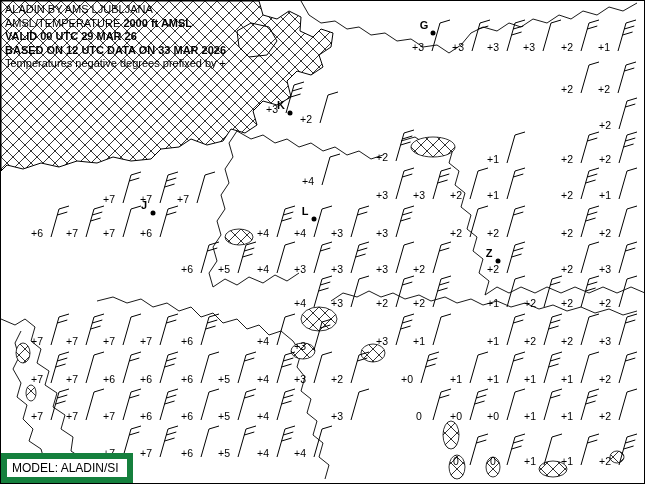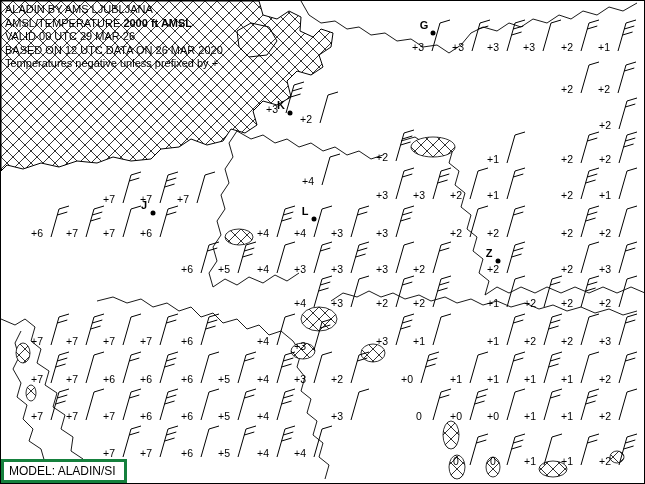--- a/index.html
+++ b/index.html
@@ -1,23 +1,23 @@
 <!DOCTYPE html>
 <html><head>
 <meta charset="utf-8">
 <style>
   html,body{margin:0;padding:0;background:#fff;}
   body{font-family:"Liberation Sans",sans-serif;}
   #root{position:relative;width:645px;height:484px;overflow:hidden;background:#fff;border:1px solid #000;box-sizing:border-box;}
   #mapsvg{position:absolute;left:0;top:0;width:645px;height:484px;}
   .hdr{position:absolute;left:4px;top:2px;z-index:12;line-height:13.5px;}
   .hdr div{font-size:11px;color:#000;white-space:nowrap;}
-  .hdr .b{font-weight:normal;}
+  .hdr .b{font-weight:bold;}
   .hdr .mix b{font-weight:bold;}
-  .footer{position:absolute;left:0px;bottom:0px;z-index:12;background:#fff;border:3px solid #15803d;padding:2px 8px 2px 5px;font-size:12px;}
+  .footer{position:absolute;left:0px;bottom:0px;z-index:12;background:#fff;border:6px solid #15803d;padding:2px 8px 2px 5px;font-size:12px;}
   .stn{position:absolute;z-index:10;}
   .stn .t{position:absolute;font-size:10.5px;color:#000;white-space:nowrap;transform:translate(-50%,-50%);}
   .city{position:absolute;z-index:11;}
   .city .dot{position:absolute;width:5px;height:5px;border-radius:50%;background:#000;transform:translate(-50%,-50%);}
   .city .nm{position:absolute;font-size:11px;font-weight:bold;color:#000;transform:translate(-50%,-50%);}
 </style>
 </head>
 <body>
 
 <div id="root">
@@ -80,22 +80,22 @@
       <ellipse cx="616" cy="456" rx="7" ry="6"></ellipse>
       <ellipse cx="22" cy="352" rx="7" ry="10"></ellipse>
       <ellipse cx="30" cy="392" rx="5" ry="8"></ellipse>
     </g>
   </svg>
 
   <div class="hdr">
     <div>ALADIN BY AMS LJUBLJANA</div>
     <div class="mix"><span>AMSL/TEMPERATURE </span><b>2000 ft AMSL</b></div>
     <div class="b">VALID 00 UTC 29 MAR 26</div>
-    <div class="b">BASED ON 12 UTC DATA ON 26 MAR 2020</div>
-    <div>Temperatures negative unless prefixed by +</div>
+    <div class="b">BASED ON 12 UTC DATA ON 33 MAR 2026</div>
+    <div>Temperatures negative degrees prefixed by +</div>
   </div>
 
   <div class="footer">MODEL: ALADIN/SI</div>
 
   <div id="stations" class="stn">
       <div class="t" style="left: 417px; top: 46px;">+3</div>
       <svg width="26" height="34" style="position: absolute; left: 427px; top: 18px;">
         <g stroke="#000" stroke-width="1" fill="none">
           <path d="M4,32 L12,4"></path>
           <path d="M12.0,4 L22.0,1"></path>

